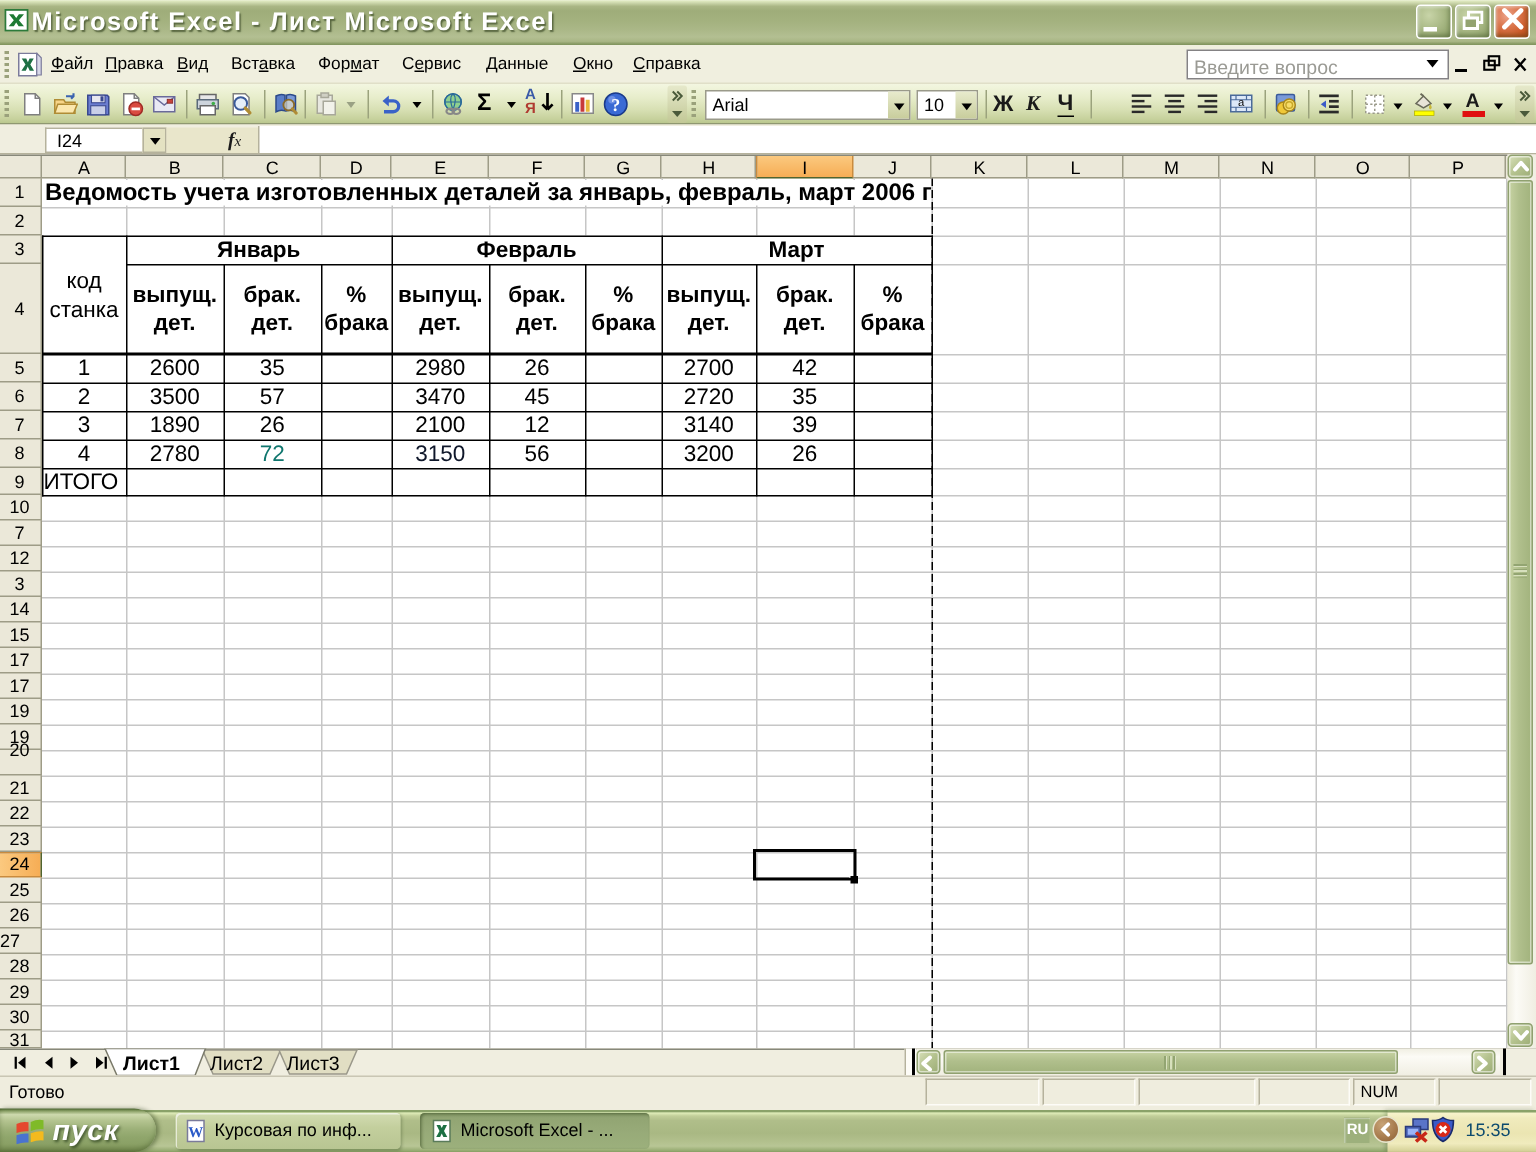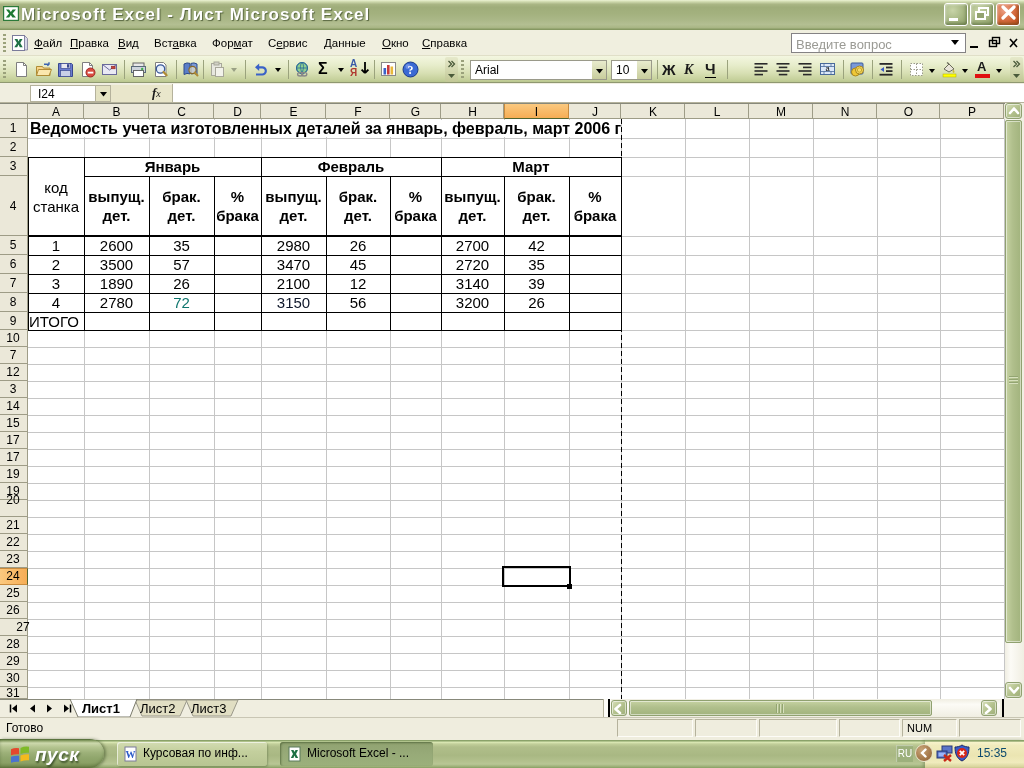--- a/index.html
+++ b/index.html
@@ -332,21 +332,21 @@
 <div class="a" style="left:0;top:551px;width:28px;height:17px;border-right:1px solid #9e9c87;border-bottom:1px solid #9e9c87"></div>
 <div class="a" style="left:0;top:551px;width:26px;height:17px;text-align:center;font-size:12px;color:#000;line-height:17px">23</div>
 <div class="a" style="left:0;top:568px;width:28px;height:17px;
 background:linear-gradient(to right,#fbc97f,#f6ad55);border-right:1px solid #50642f;border-top:1px solid #c98b3e;border-bottom:1px solid #c98b3e"></div>
 <div class="a" style="left:0;top:568px;width:26px;height:17px;text-align:center;font-size:12px;color:#000;line-height:17px">24</div>
 <div class="a" style="left:0;top:585px;width:28px;height:17px;border-right:1px solid #9e9c87;border-bottom:1px solid #9e9c87"></div>
 <div class="a" style="left:0;top:585px;width:26px;height:17px;text-align:center;font-size:12px;color:#000;line-height:17px">25</div>
 <div class="a" style="left:0;top:602px;width:28px;height:17px;border-right:1px solid #9e9c87;border-bottom:1px solid #9e9c87"></div>
 <div class="a" style="left:0;top:602px;width:26px;height:17px;text-align:center;font-size:12px;color:#000;line-height:17px">26</div>
 <div class="a" style="left:0;top:619px;width:28px;height:17px;border-right:1px solid #9e9c87;border-bottom:1px solid #9e9c87"></div>
-<div class="a" style="left:0;top:619px;width:46px;height:17px;text-align:center;font-size:12px;color:#000;line-height:17px">27</div>
+<div class="a" style="left:0;top:619px;width:46px;height:17px;text-align:left;font-size:12px;color:#000;line-height:17px">27</div>
 <div class="a" style="left:0;top:636px;width:28px;height:17px;border-right:1px solid #9e9c87;border-bottom:1px solid #9e9c87"></div>
 <div class="a" style="left:0;top:636px;width:26px;height:17px;text-align:center;font-size:12px;color:#000;line-height:17px">28</div>
 <div class="a" style="left:0;top:653px;width:28px;height:17px;border-right:1px solid #9e9c87;border-bottom:1px solid #9e9c87"></div>
 <div class="a" style="left:0;top:653px;width:26px;height:17px;text-align:center;font-size:12px;color:#000;line-height:17px">29</div>
 <div class="a" style="left:0;top:670px;width:28px;height:17px;border-right:1px solid #9e9c87;border-bottom:1px solid #9e9c87"></div>
 <div class="a" style="left:0;top:670px;width:26px;height:17px;text-align:center;font-size:12px;color:#000;line-height:17px">30</div>
 <div class="a" style="left:0;top:687px;width:28px;height:12px;border-right:1px solid #9e9c87;border-bottom:1px solid #9e9c87"></div>
 <div class="a" style="left:0;top:687px;width:26px;height:12px;text-align:center;font-size:12px;color:#000;line-height:12px">31</div>
 <div class="a" style="left:84px;top:119px;width:1px;height:580px;background:#c6c6c6"></div>
 <div class="a" style="left:149px;top:119px;width:1px;height:580px;background:#c6c6c6"></div>
@@ -554,21 +554,21 @@
 <svg class="a" style="left:287px;top:746px" width="16" height="16" viewBox="0 0 16 16">
 <rect x="2" y="1" width="11" height="14" fill="#fff" stroke="#5a7b5a"></rect>
 <path d="M4 4 L6.5 4 L7.5 6 L8.5 4 L11 4 L9 8 L11.2 12 L8.6 12 L7.5 9.6 L6.4 12 L3.8 12 L6 8 Z" fill="#1d7044"></path>
 </svg>
 <div class="a" style="left:307px;top:746px;font-size:12px;color:#000;white-space:nowrap">Microsoft Excel - ...</div>
 <div class="a" style="left:925px;top:740px;width:99px;height:28px;
 background:linear-gradient(to bottom,#8aa269 0%,#8aa269 4%,#f7f3cb 8%,#f0ebbd 20%,#ebe5b2 55%,#f0ebbd 80%,#d8d49c 96%,#c8c48c 100%);
 box-shadow:-2px 0 3px rgba(60,80,40,.3)"></div>
 <div class="a" style="left:896px;top:745px;width:17px;height:17px;background:#9db07c;
 box-shadow:inset 1px 1px 1px rgba(255,255,255,.4)"></div>
-<div class="a" style="left:897px;top:748px;width:16px;text-align:center;font-size:10px;font-weight:normal;color:#fff">RU</div>
+<div class="a" style="left:897px;top:748px;width:16px;text-align:center;font-size:10px;font-weight:bold;color:#fff">RU</div>
 <div class="a" style="left:915px;top:744px;width:18px;height:18px;border-radius:50%;
 background:radial-gradient(circle at 35% 30%,#c8a478 0%,#a87c4e 55%,#8a5f34 100%);border:1.5px solid #e8e4cc"></div>
 <svg class="a" style="left:919px;top:748px" width="10" height="10" viewBox="0 0 10 10">
     <path d="M6.5 1.5 L3 5 L6.5 8.5" fill="none" stroke="#fff" stroke-width="2.4" stroke-linecap="round"></path>
   </svg>
 <svg class="a" style="left:936px;top:745px" width="17" height="17" viewBox="0 0 17 17">
 <rect x="6" y="1" width="10" height="7" fill="#5a74c8" stroke="#2a3a7a"></rect>
 <rect x="1" y="6" width="10" height="7" fill="#4a64b8" stroke="#2a3a7a"></rect>
 <rect x="2.5" y="7.5" width="7" height="4" fill="#9ab4f8"></rect>
 <path d="M8 10 L15 16 M15 10 L8 16" stroke="#c82818" stroke-width="2.4"></path>

